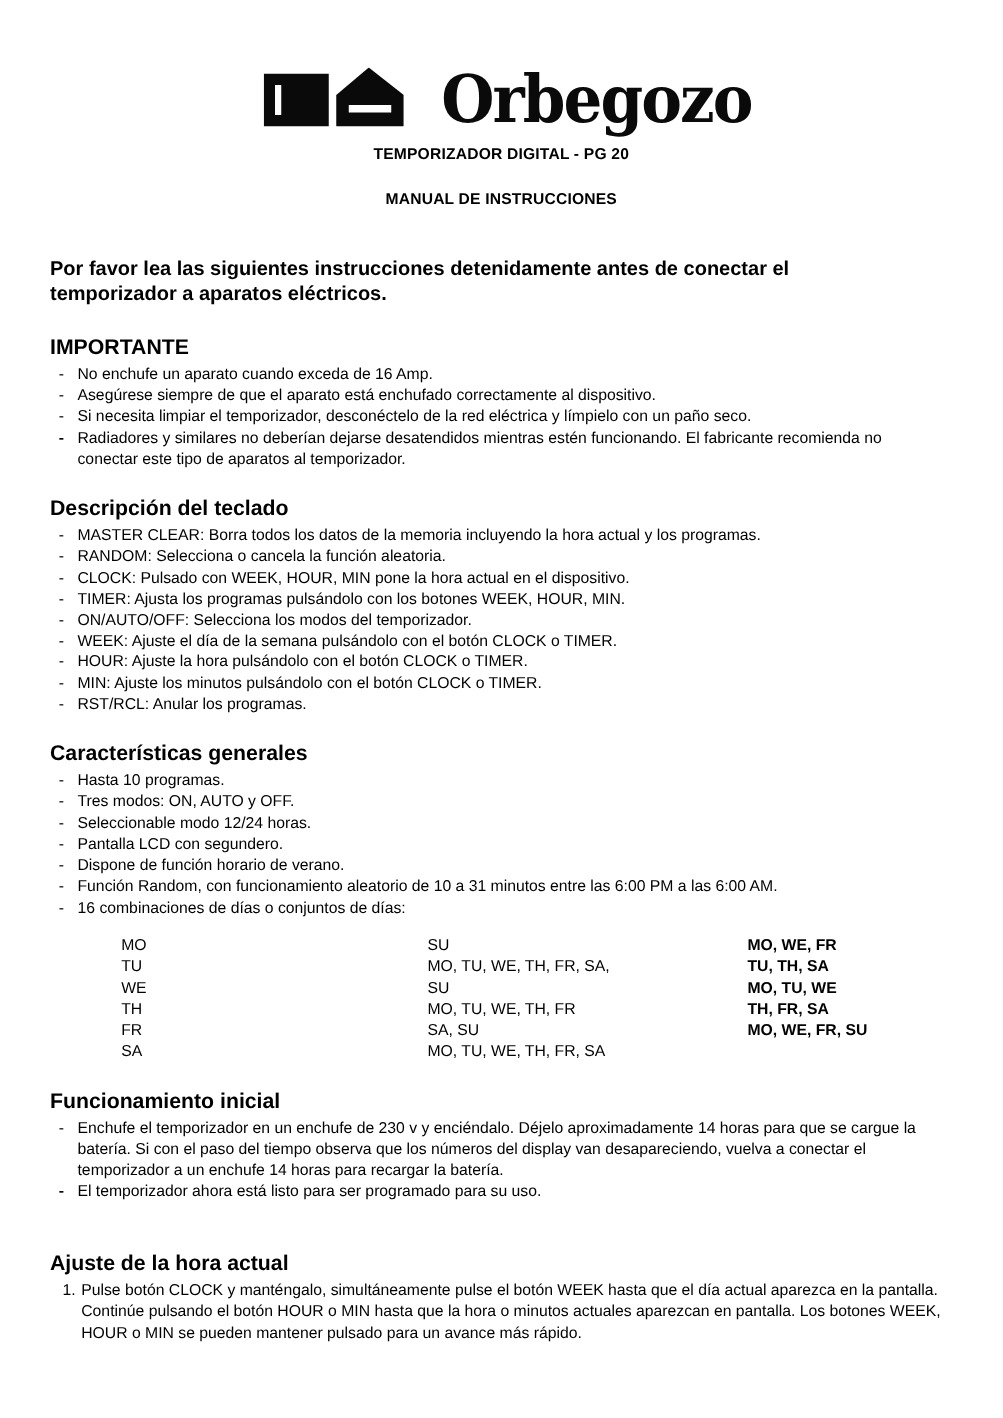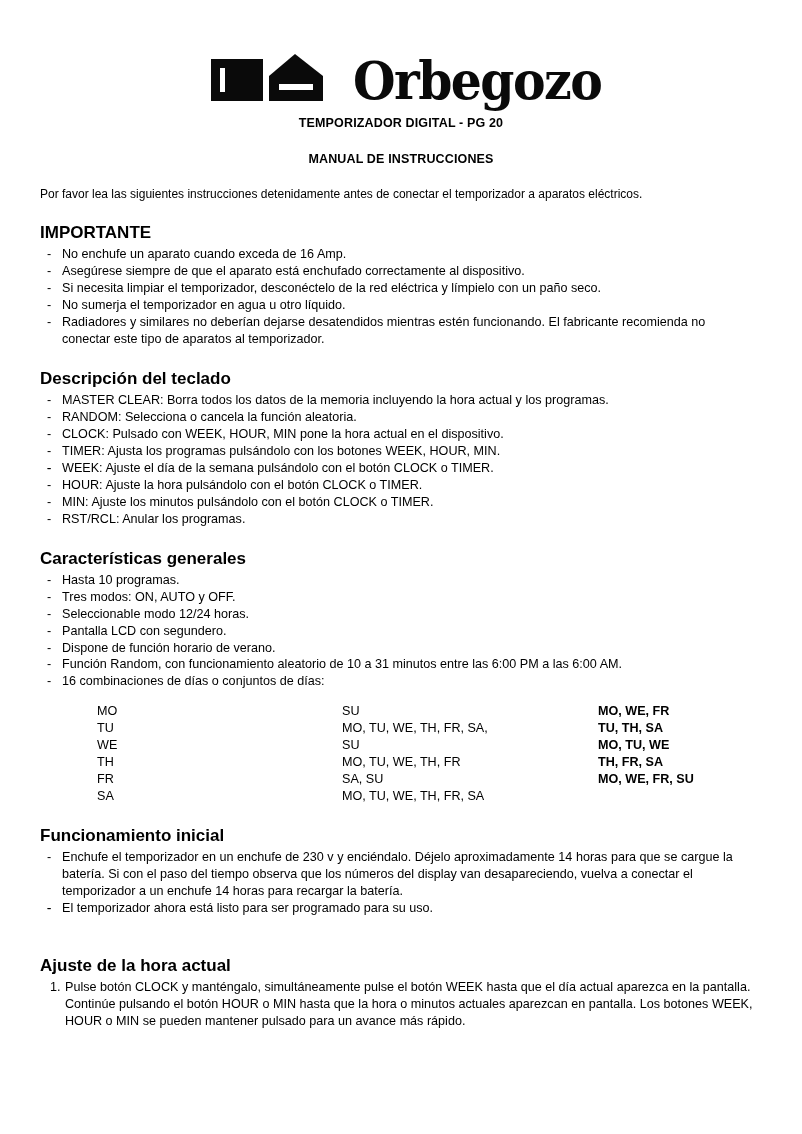--- a/index.html
+++ b/index.html
@@ -68,24 +68,24 @@
   .doc-subtitle {
     text-align: center;
     font-size: 12.5px;
     font-weight: bold;
     letter-spacing: 0.15px;
     margin-top: 22px;
   }
 
   
   .intro {
-    font-size: 12px;
-    font-weight: normal;
+    font-size: 16px;
+    font-weight: bold;
     line-height: 1.28;
-    margin-top: 21px;
+    margin-top: 40px;
     width: 672px;
   }
 
   .section {
     margin-top: 20px;
   }
   .section-heading {
     font-size: 17px;
     font-weight: bold;
     line-height: 1.3;
@@ -169,33 +169,33 @@
   <div class="doc-subtitle">MANUAL DE INSTRUCCIONES</div>
 
   <p class="intro">Por favor lea las siguientes instrucciones detenidamente antes de conectar el temporizador a aparatos eléctricos.</p>
 
   <div class="section">
     <div class="section-heading">IMPORTANTE</div>
     <ul class="dash-list">
       <li><span class="dash">-</span><span>No enchufe un aparato cuando exceda de 16 Amp.</span></li>
       <li><span class="dash">-</span><span>Asegúrese siempre de que el aparato está enchufado correctamente al dispositivo.</span></li>
       <li><span class="dash">-</span><span> Si necesita limpiar el temporizador, desconéctelo de la red eléctrica y límpielo con un paño seco.</span></li>
-      <li><span class="dash">-</span><span>No sumerja el temporizador en agua u otro líquido.</span></li>
+      <li><span class="dash">-</span></li>
       <li><span class="dash">-</span><span>Radiadores y similares no deberían dejarse desatendidos mientras estén funcionando. El fabricante recomienda no conectar este tipo de aparatos al temporizador.</span></li>
     </ul>
   </div>
 
   <div class="section">
     <div class="section-heading">Descripción del teclado</div>
     <ul class="dash-list">
       <li><span class="dash">-</span><span>MASTER CLEAR: Borra todos los datos de la memoria incluyendo la hora actual y los programas.</span></li>
       <li><span class="dash">-</span><span>RANDOM: Selecciona o cancela la función aleatoria.</span></li>
       <li><span class="dash">-</span><span>CLOCK: Pulsado con WEEK, HOUR, MIN pone la hora actual en el dispositivo.</span></li>
       <li><span class="dash">-</span><span>TIMER: Ajusta los programas pulsándolo con los botones WEEK, HOUR, MIN.</span></li>
-      <li><span class="dash">-</span></li>
+      <li><span class="dash">-</span><span>ON/AUTO/OFF: Selecciona los modos del temporizador.</span></li>
       <li><span class="dash">-</span><span>WEEK: Ajuste el día de la semana pulsándolo con el botón CLOCK o TIMER.</span></li>
       <li><span class="dash">-</span><span>HOUR: Ajuste la hora pulsándolo con el botón CLOCK o TIMER.</span></li>
       <li><span class="dash">-</span><span>MIN: Ajuste los minutos pulsándolo con el botón CLOCK o TIMER.</span></li>
       <li><span class="dash">-</span><span>RST/RCL: Anular los programas.</span></li>
     </ul>
   </div>
 
   <div class="section">
     <div class="section-heading">Características generales</div>
     <ul class="dash-list">

